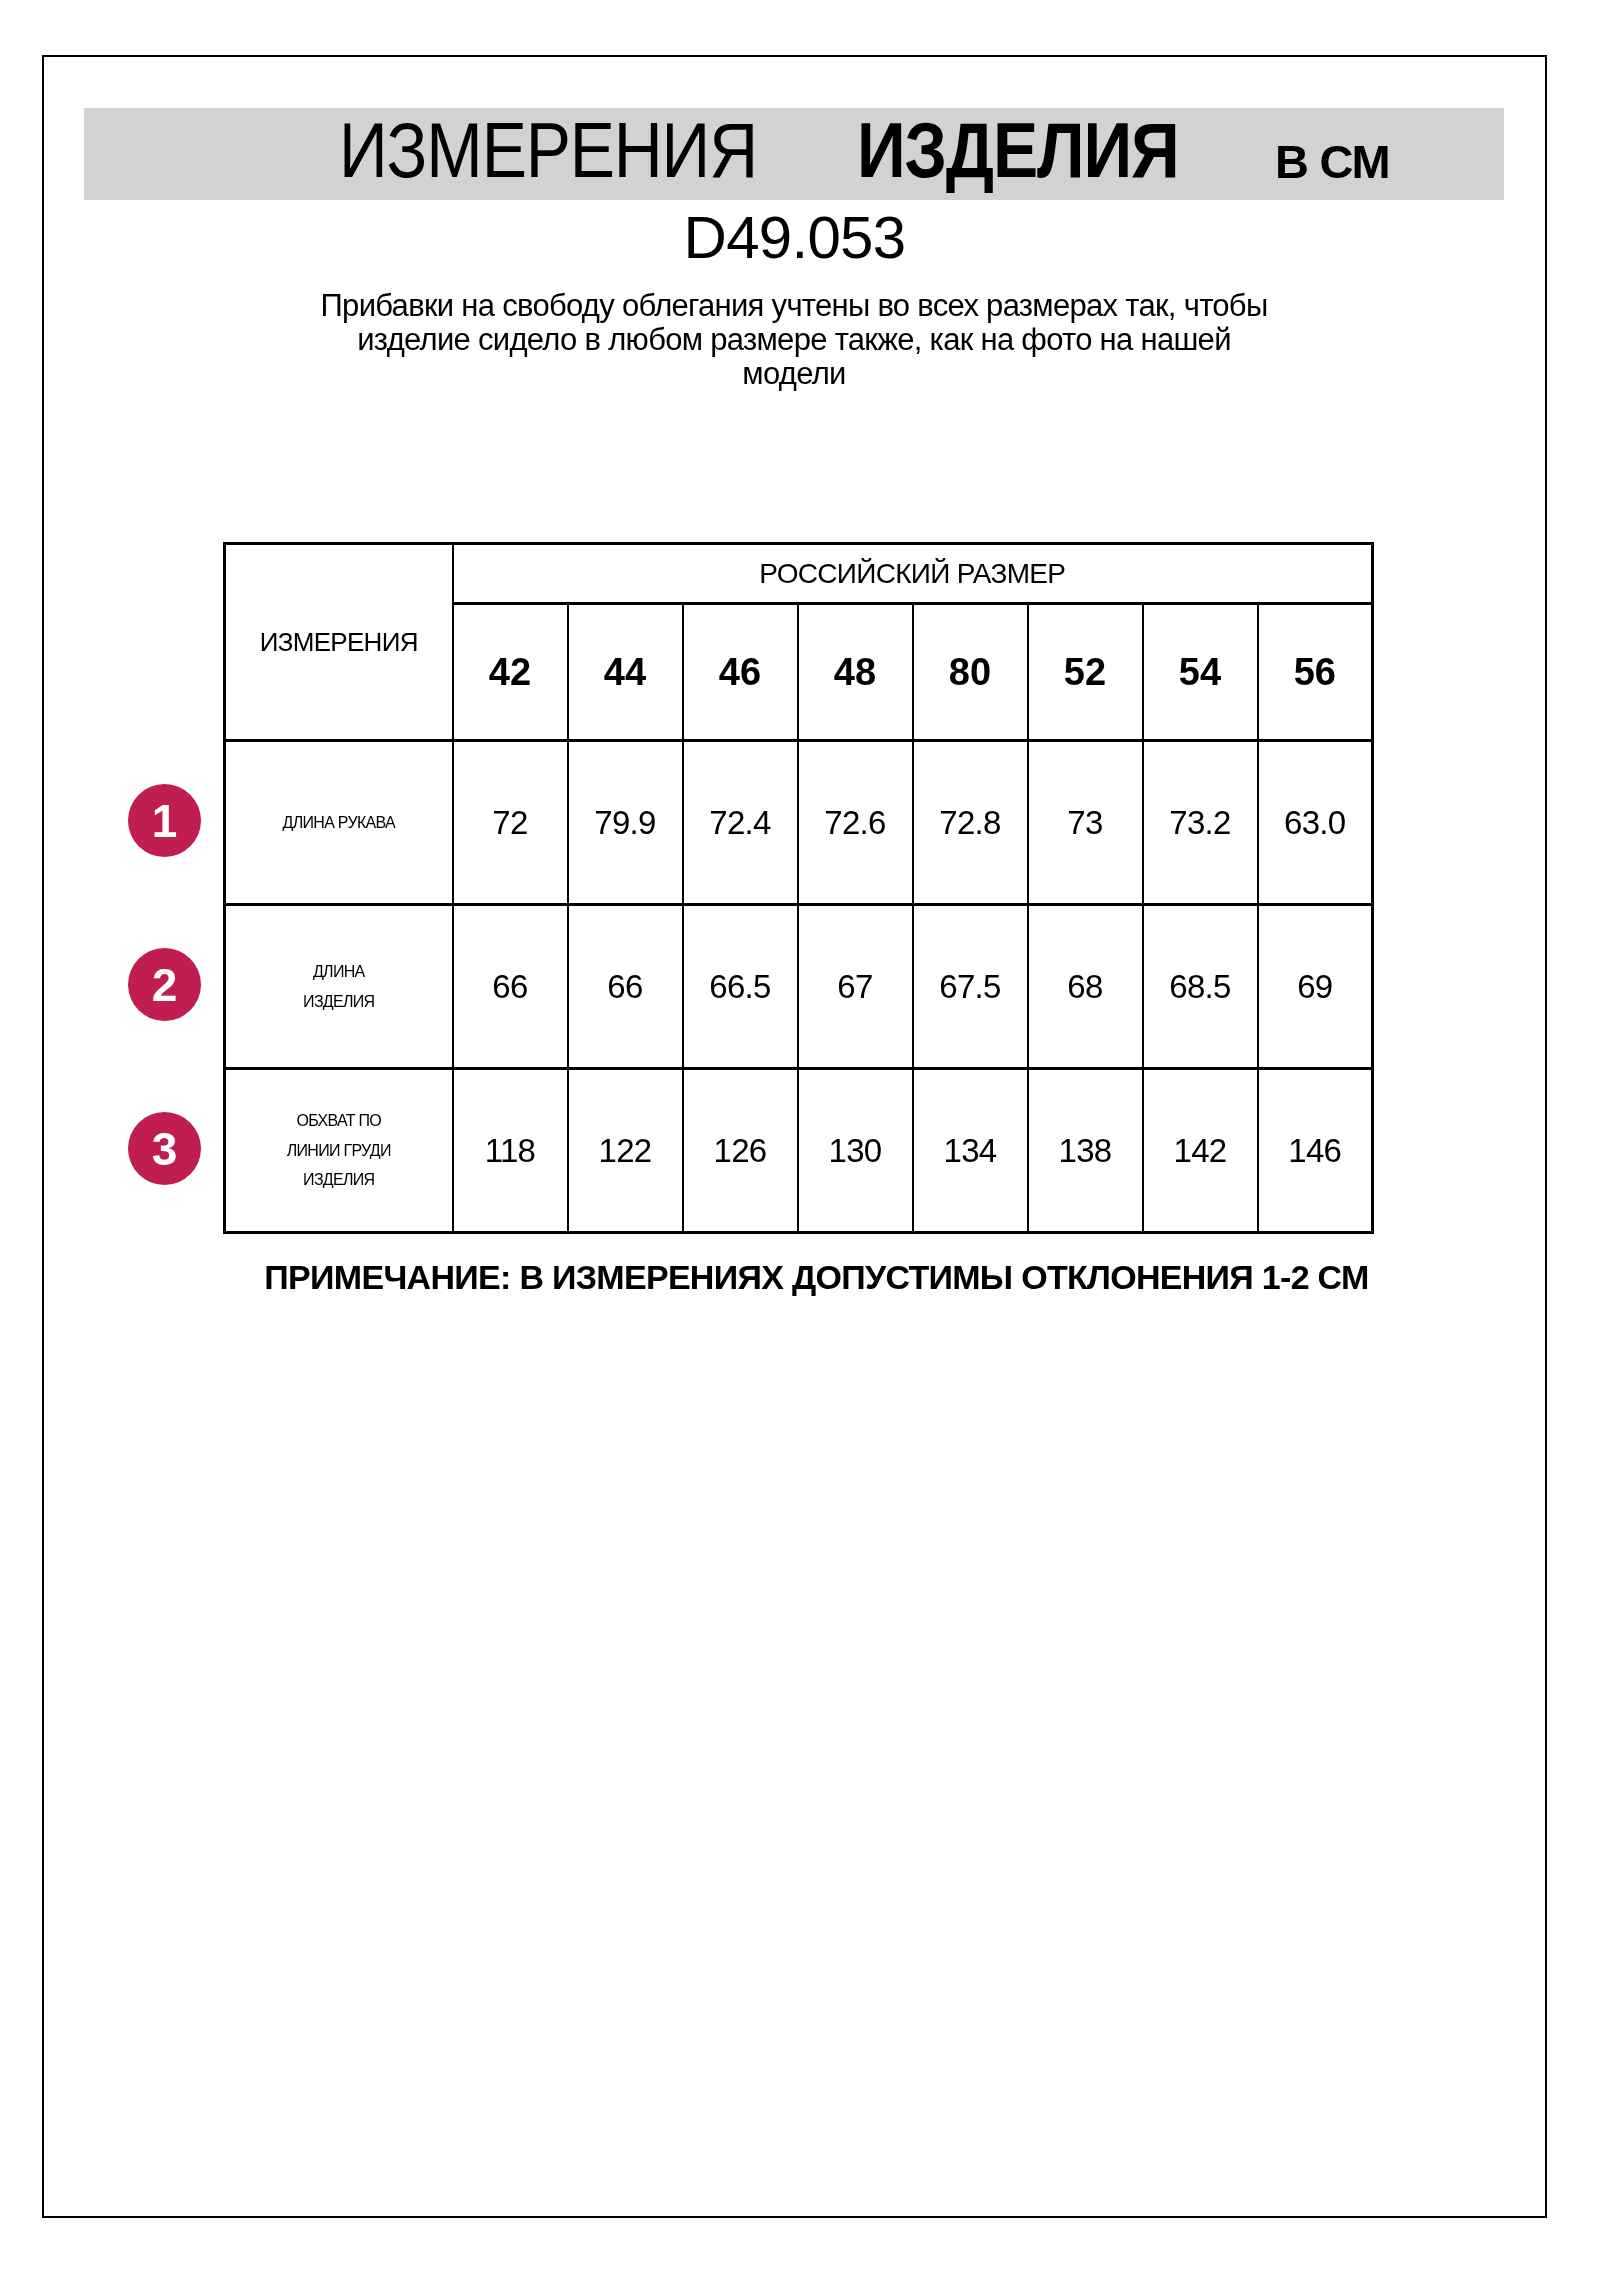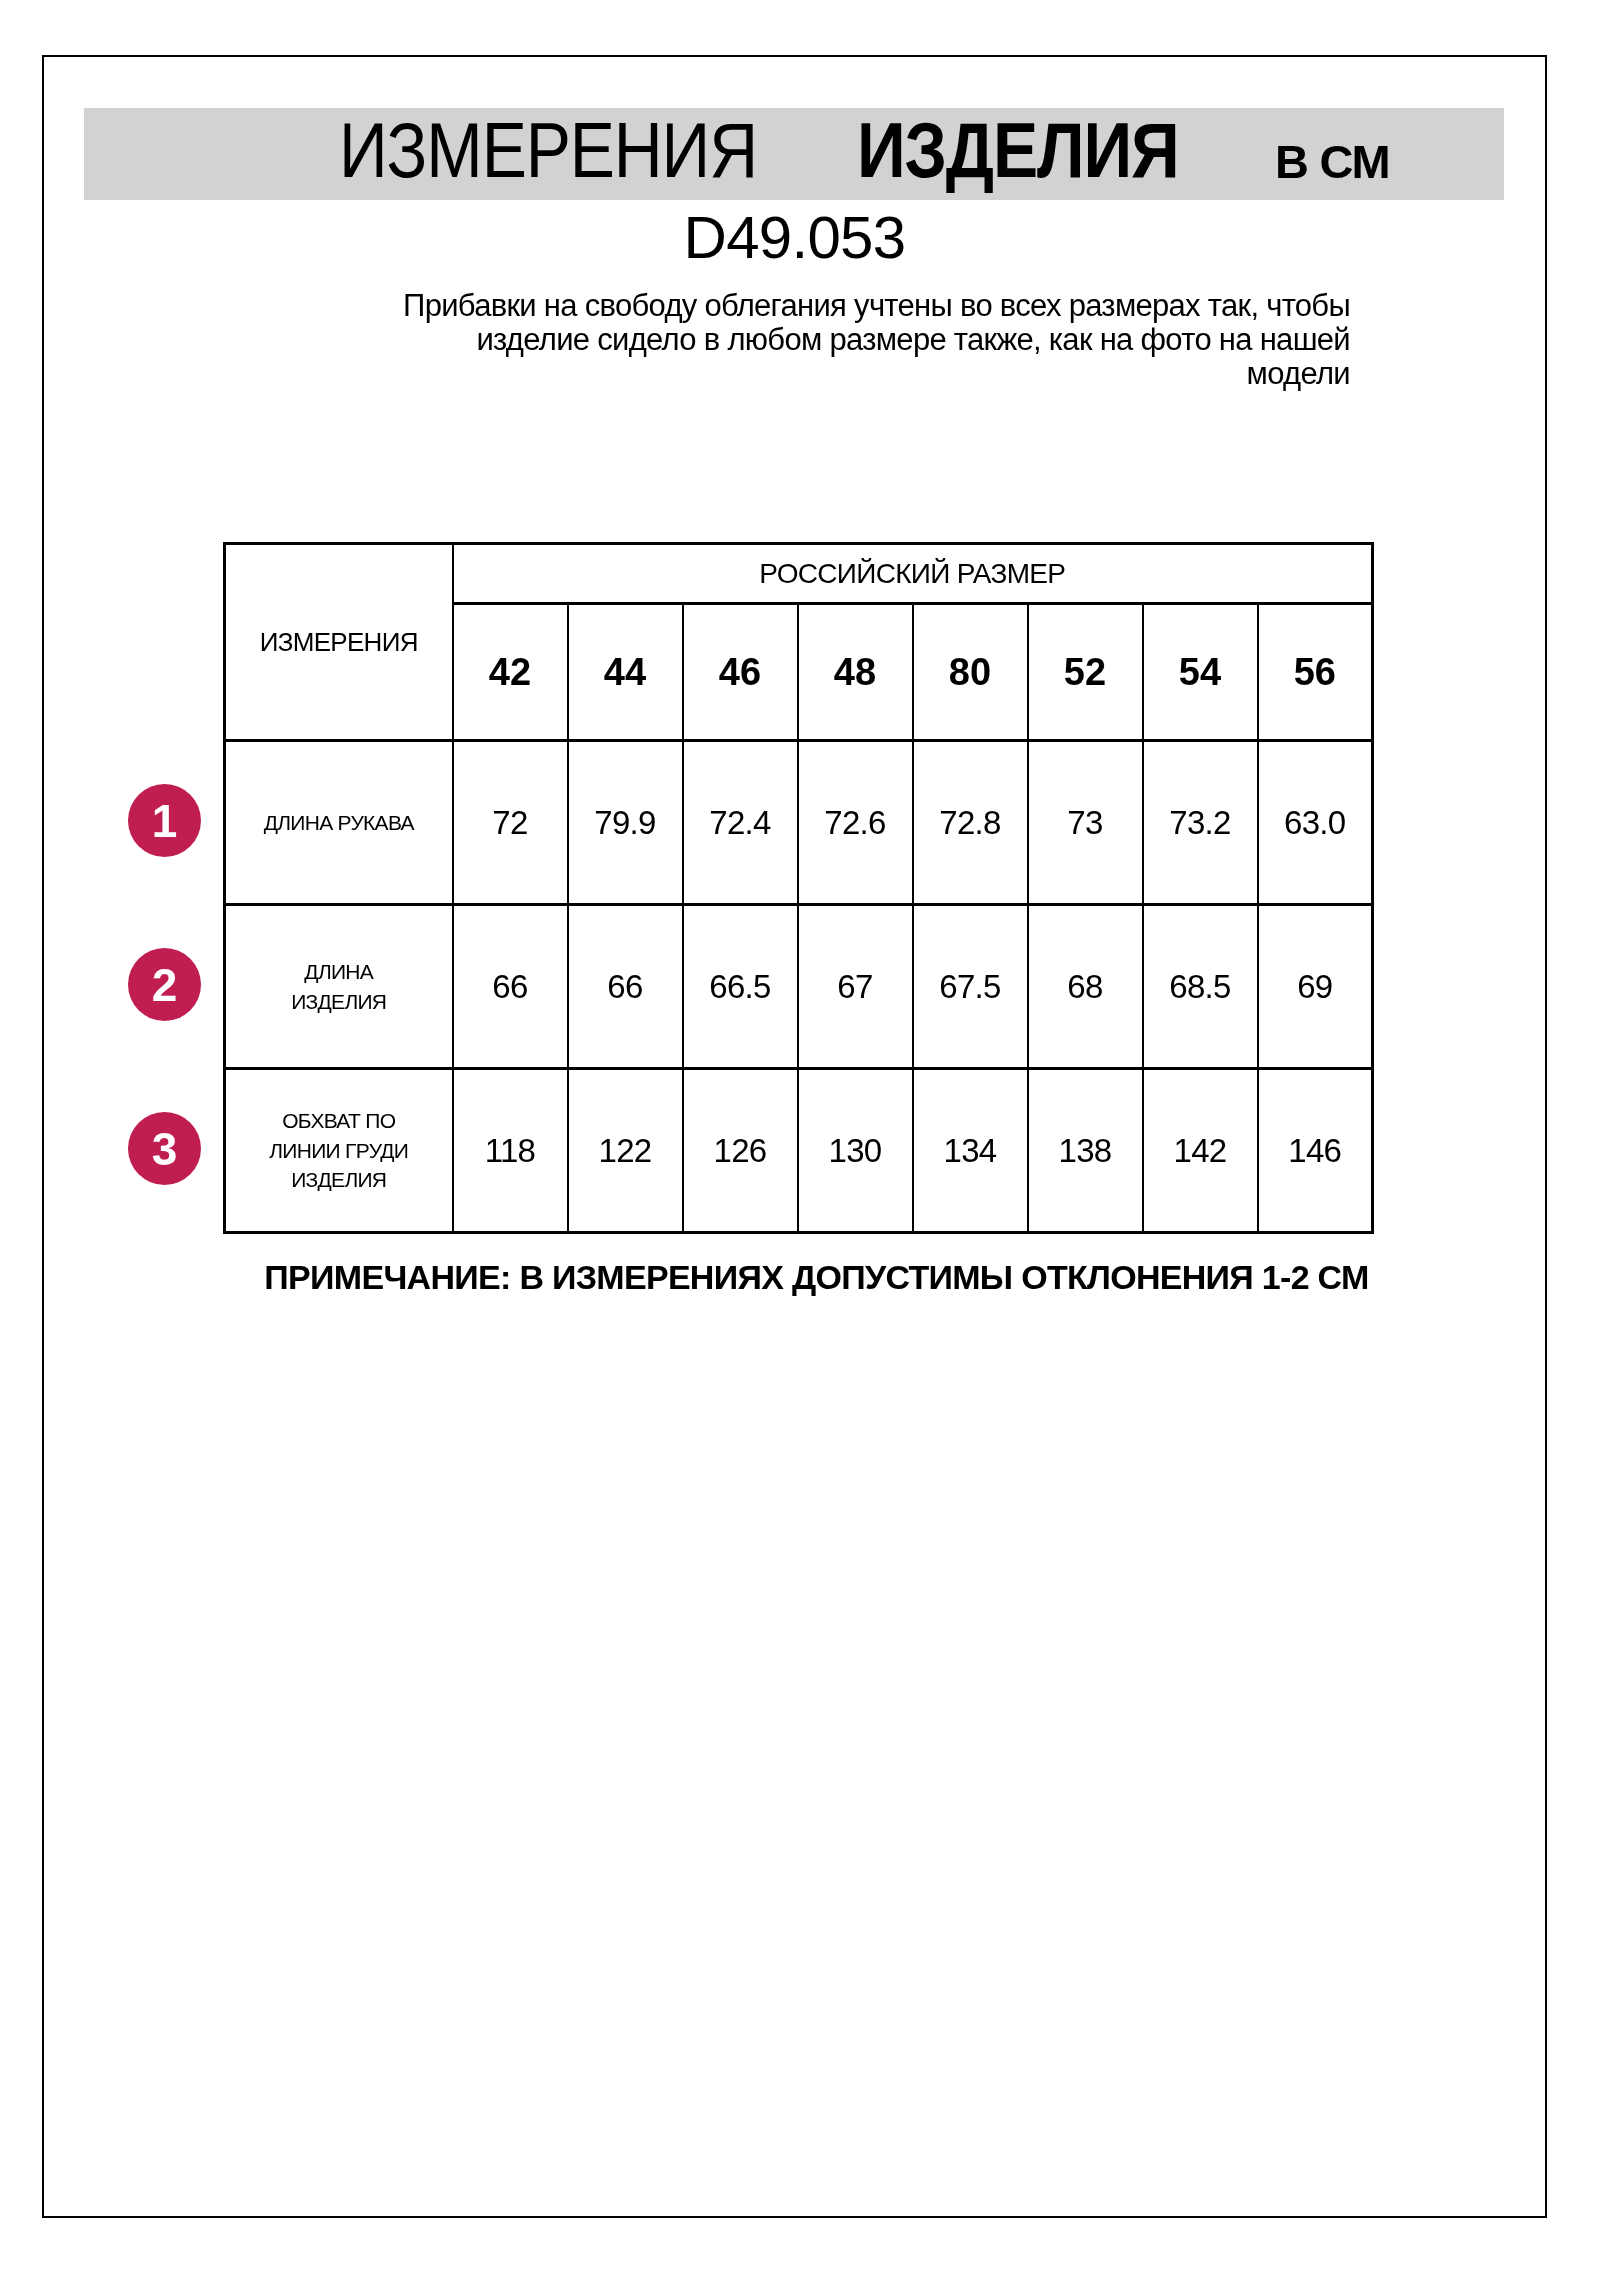--- a/index.html
+++ b/index.html
@@ -27,38 +27,38 @@
   }
   .w1 { left: 255px; top: 3.9px; font-size: 77px; font-weight: 400; transform: scaleX(0.88); }
   .w2 { left: 773px; top: 3.9px; font-size: 77px; font-weight: 700; transform: scaleX(0.88); }
   .w3 { left: 1191px; top: 30px; font-size: 47px; font-weight: 700; letter-spacing: 0.7px; }
   .product-code {
     position: absolute; left: 42px; top: 208px; width: 1505px;
     text-align: center; font-size: 60px; line-height: 1; letter-spacing: -0.7px;
   }
   .fit-desc {
     position: absolute; left: 238px; top: 289px; width: 1112px;
-    text-align: right; font-size: 31px; line-height: 34px;
+    text-align: center; font-size: 31px; line-height: 34px;
     white-space: pre-line; letter-spacing: -0.7px;
   }
   table.size-table {
     position: absolute; left: 223px; top: 542px;
     width: 1144px; border-collapse: collapse; table-layout: fixed;
     border: 3.3px solid #000;
   }
   .size-table td {
     border: 2px solid #000;
     border-top-width: 3.3px; border-bottom-width: 3.3px;
     text-align: center; vertical-align: middle;
     overflow: hidden;
   }
   td.corner { font-size: 26px; letter-spacing: -0.7px; }
   td.group-hdr { height: 60px; font-size: 28px; letter-spacing: -0.7px; }
   tr.sizes-row td { height: 137px; font-size: 38px; font-weight: 700; }
-  td.m-label { font-size: 21px; line-height: 29.4px; white-space: pre-line; letter-spacing: -0.7px; }
+  td.m-label { font-size: 16px; line-height: 29.4px; white-space: pre-line; letter-spacing: -0.7px; }
   td.m-val { font-size: 33px; letter-spacing: -0.7px; margin-left: 36px; }
   tr.data-row td { height: 164px; }
   tr.data-row-1 td { height: 164px; }
   .marker {
     position: absolute; left: 128px;
     width: 73px; height: 73px; border-radius: 50%;
     background: #c01e50; color: #ffffff;
     display: flex; align-items: center; justify-content: center;
     font-size: 46px; font-weight: 700; line-height: 1;
   }

